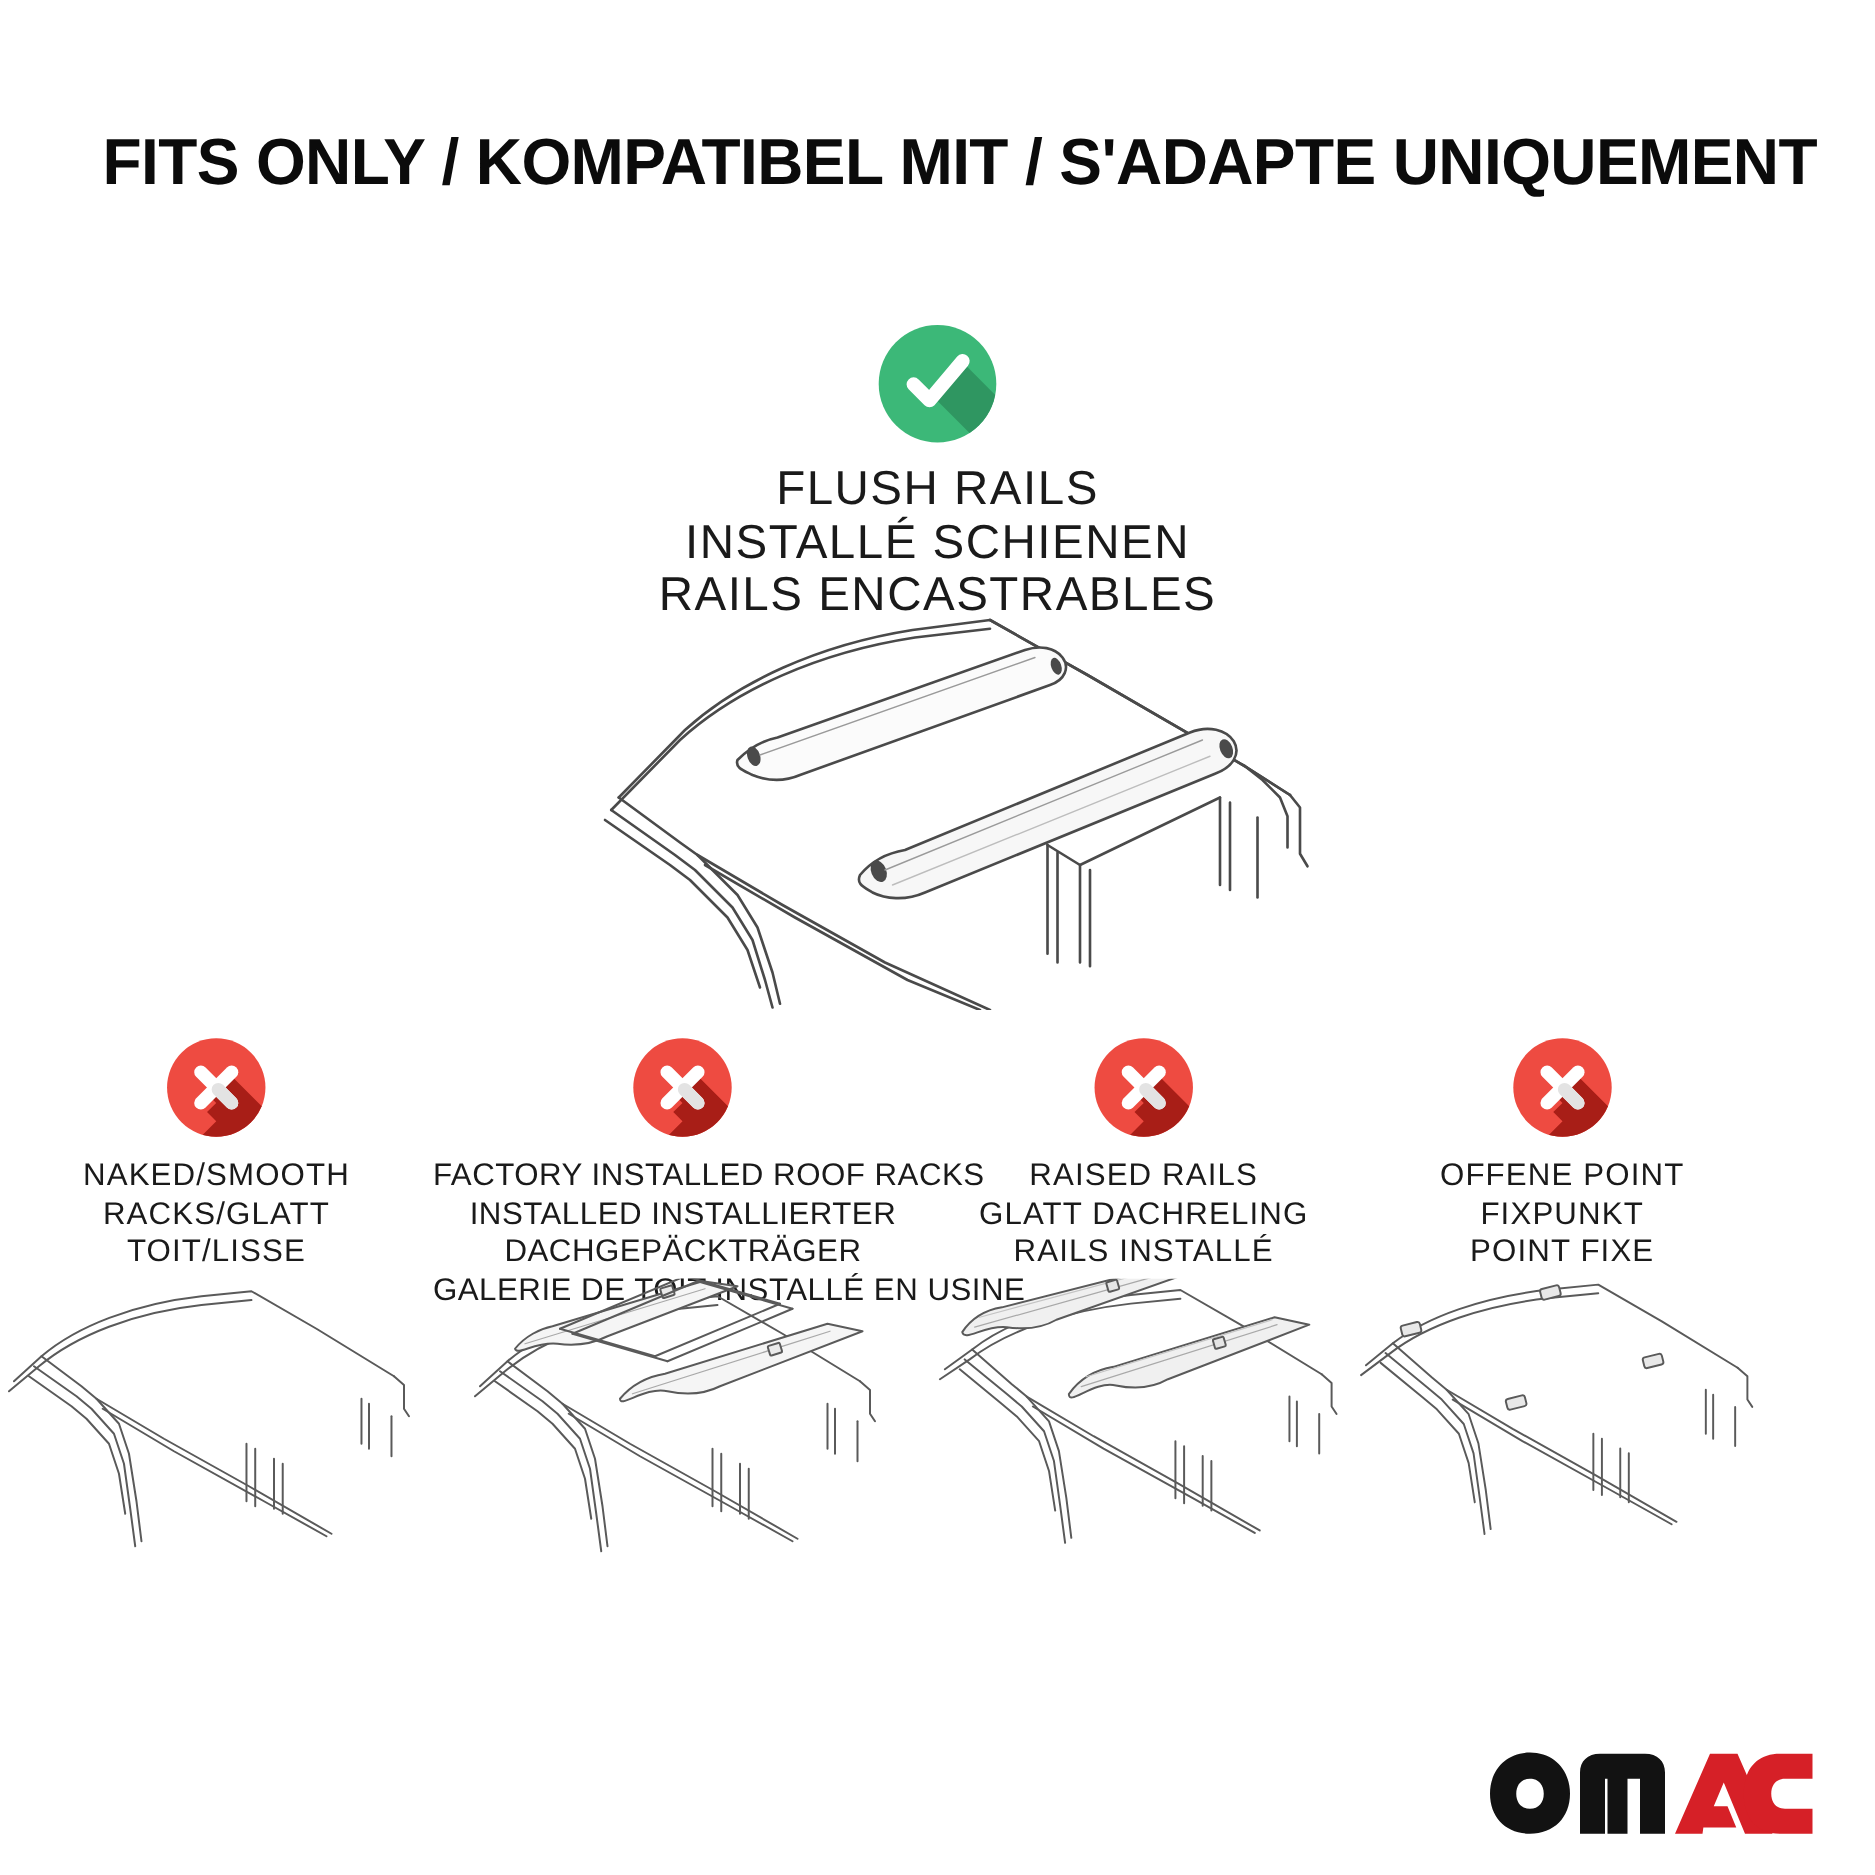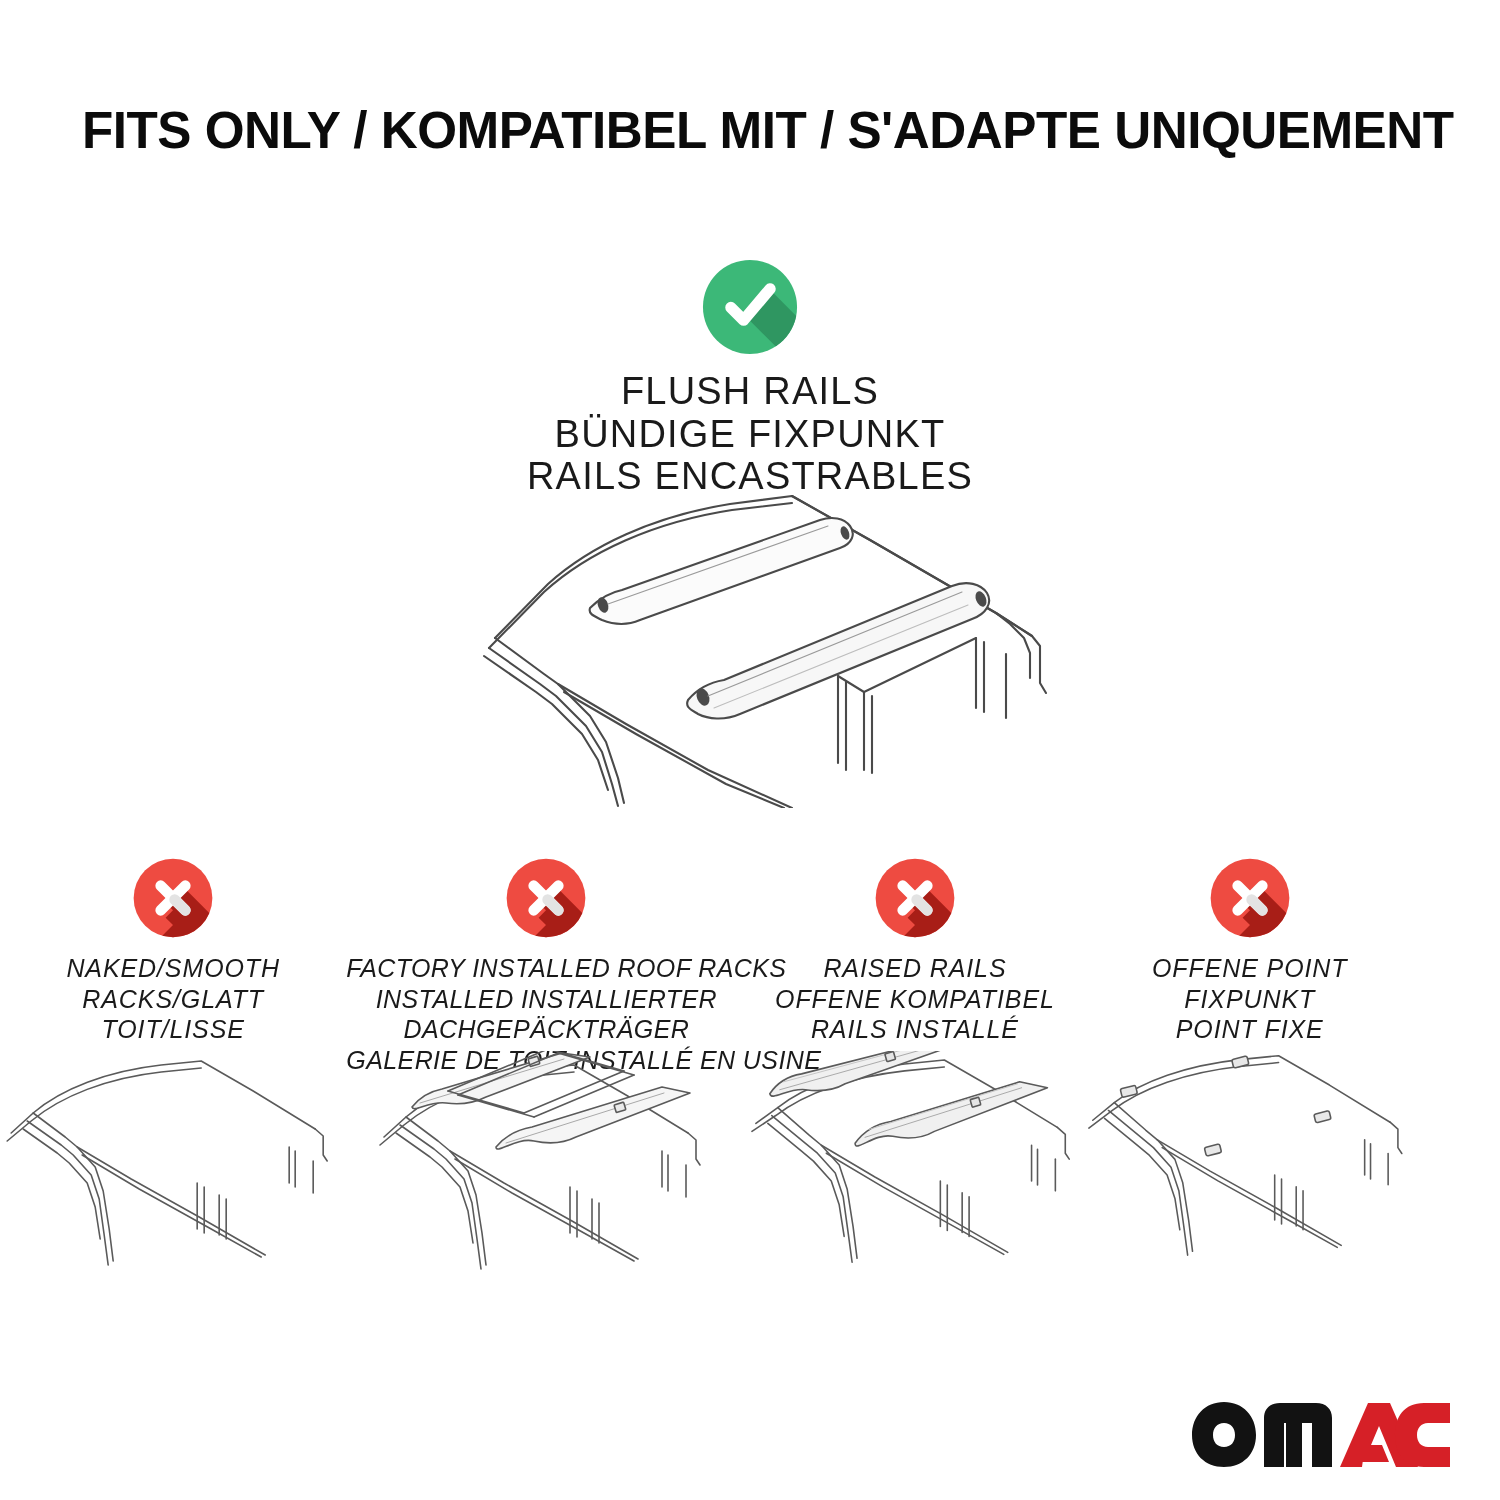--- a/index.html
+++ b/index.html
@@ -71,25 +71,24 @@
     top: 478px;
     width: 640px;
     height: 330px;
   }
   #main-roof-illustration svg { width: 100%; height: 100%; display:block; }
 
   
   #rejected-row {
     position: absolute;
     left: 0;
-    top: 857px;
+    top: 829px;
     width: 1416px;
     display: flex;
     align-items: flex-start;
-    font-style: italic;
   }
   .reject-col {
     position: relative;
     text-align: center;
   }
   .reject-col.c0 { width: 375px; }
   .reject-col.c1 { width: 400px; }
   .reject-col.c2 { width: 365px; }
   .reject-col.c3 { width: 360px; }
 
@@ -139,21 +138,21 @@
 
         <path d="M41.5 55.5 L49 63 L86 100 L100 100 L100 62 L69.5 31.5 L62 39 L49 52 Z" fill="#2E9460" opacity="0.95"></path>
       </g>
 
       <path d="M30.5 50.5 L43.5 63.5 L70.5 31.5" fill="none" stroke="#ffffff" stroke-width="11.5" stroke-linecap="round" stroke-linejoin="round"></path>
     </svg>
   </div>
 
   <div class="approved-labels">
     <div>FLUSH RAILS</div>
-    <div>BÜNDIGE FIXPUNKT</div>
+    <div>INSTALLÉ SCHIENEN</div>
     <div>RAILS ENCASTRABLES</div>
   </div>
 </div>
 
 <div id="main-roof-illustration">
   <svg viewBox="0 0 640 330" xmlns="http://www.w3.org/2000/svg">
     <g fill="none" stroke="#4a4a4a" stroke-width="2.1" stroke-linecap="round" stroke-linejoin="round">
 
       <path d="M55 160 L108 106 C150 68 214 38 290 26 L352 18 L430 62 L556 135 L592 158"></path>
       <path d="M49 170 L104 114 C148 74 214 44 292 32 L352 25"></path>
@@ -309,21 +308,21 @@
         </g>
         <g stroke-linecap="round">
           <path d="M35 35 L65 65" stroke="#ffffff" stroke-width="13"></path>
           <path d="M65 35 L35 65" stroke="#ffffff" stroke-width="13"></path>
           <path d="M52 52 L65 65" stroke="#e3e3e3" stroke-width="13"></path>
         </g>
       </svg>
     </div>
     <div class="reject-labels">
       <div>RAISED RAILS</div>
-      <div>OFFENE KOMPATIBEL</div>
+      <div>GLATT DACHRELING</div>
       <div>RAILS INSTALLÉ</div>
     </div>
     <div class="reject-art">
       <svg viewBox="0 0 340 250" xmlns="http://www.w3.org/2000/svg">
         <g fill="none" stroke="#5a5a5a" stroke-width="1.6" stroke-linecap="round" stroke-linejoin="round">
           <path d="M10 72 L32 56 C60 34 106 18 160 12 L200 8 L252 38 L314 76"></path>
           <path d="M6 80 L30 64 C60 41 106 25 160 19 L200 15"></path>
           <path d="M314 76 L322 83 L322 102 L326 108"></path>
           <path d="M32 56 L64 84 L76 94 L94 114 L102 138 L108 176 L112 208"></path>
           <path d="M26 64 L60 92 L72 102 L90 122 L98 146 L103 182 L107 212"></path>

